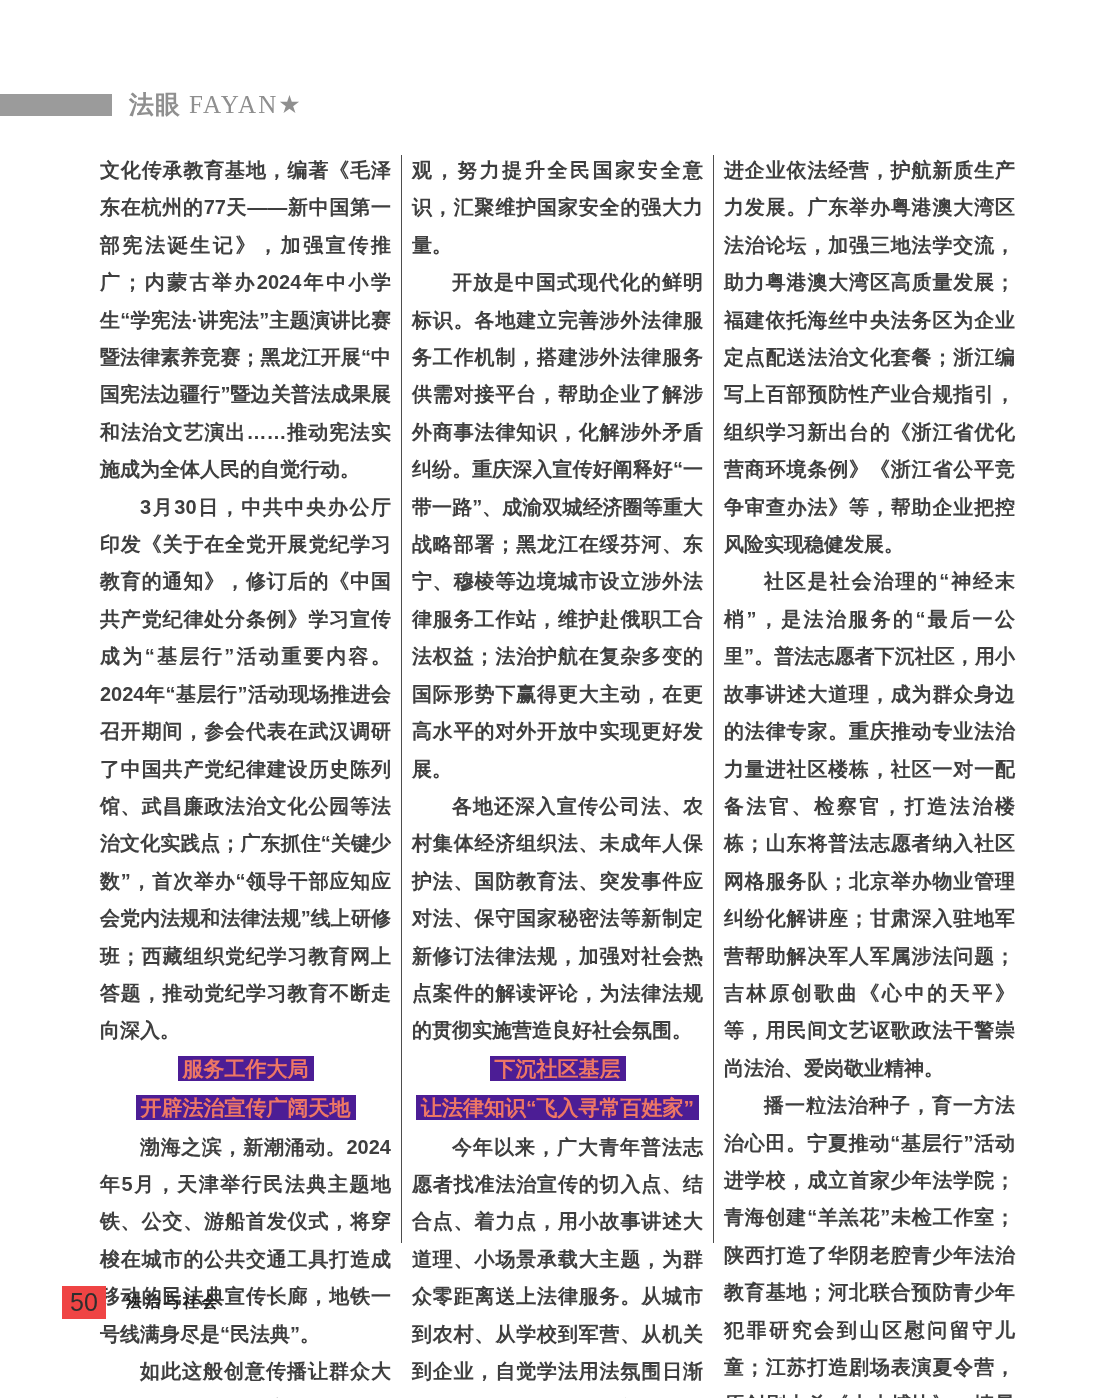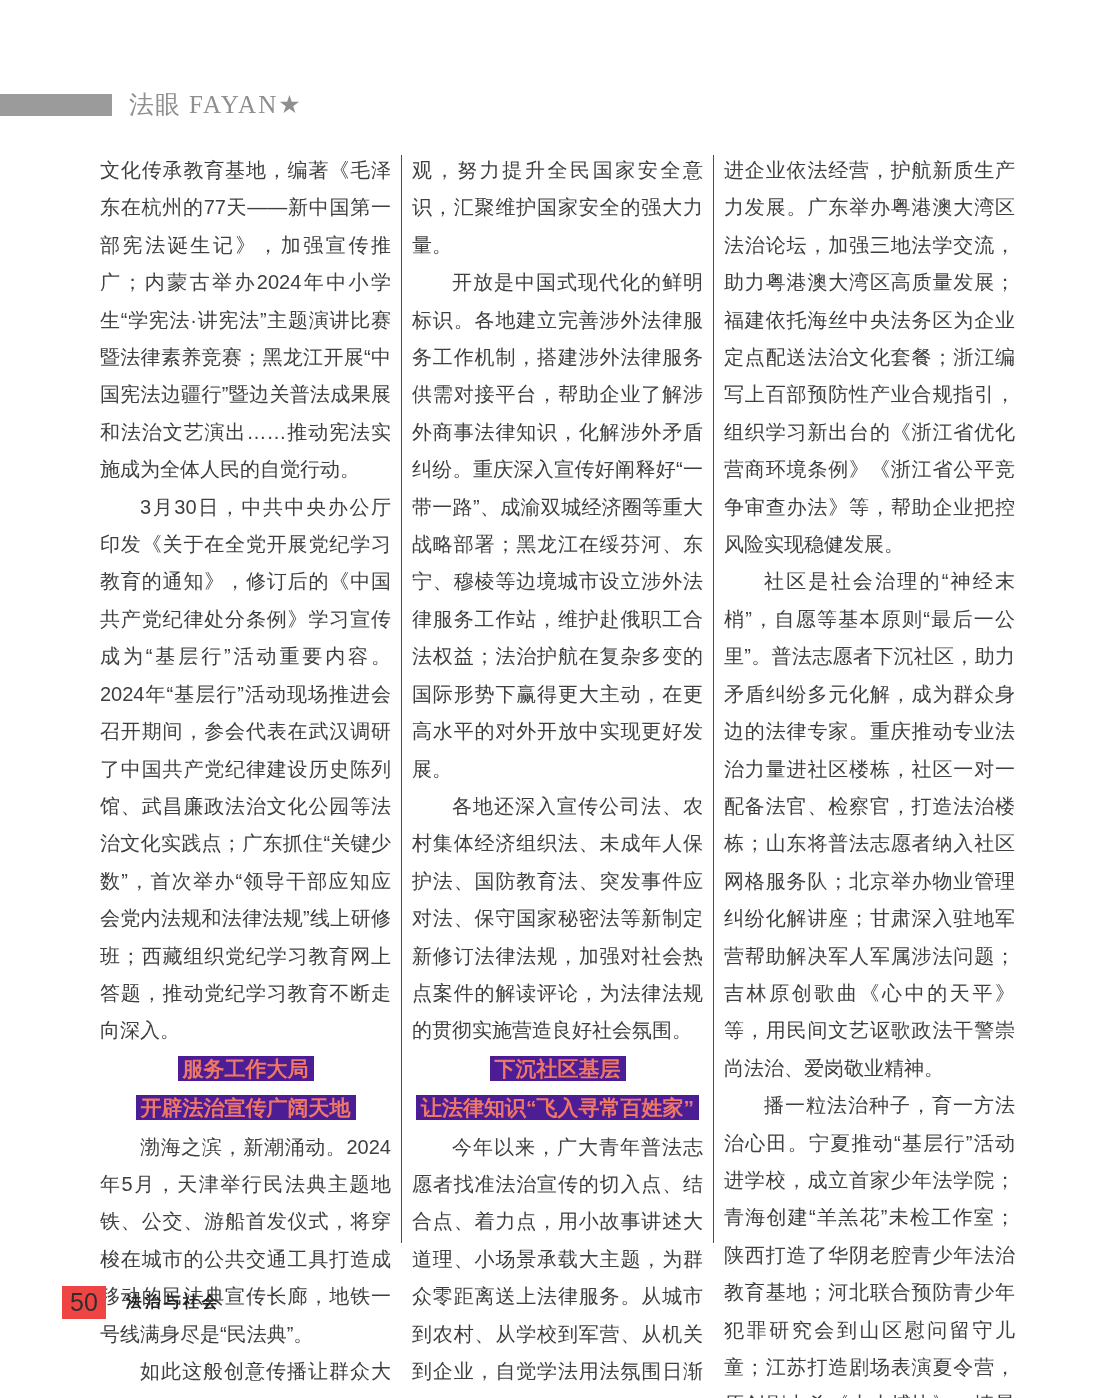--- a/index.html
+++ b/index.html
@@ -4,29 +4,29 @@
 <style>
   html,body{margin:0;padding:0;background:#ffffff;}
   .page{
     position:relative;width:1100px;height:1398px;background:#ffffff;
     font-family:"Liberation Sans","DejaVu Sans",sans-serif;overflow:hidden;
   }
   
   .header{position:absolute;top:88px;left:0;display:flex;align-items:center;}
   .hbar{width:112px;height:22px;background:#9b9b9b;}
   .htitle{margin-left:17px;color:#8f8f8f;font-size:25px;display:flex;align-items:center;}
-  .htitle .cn{font-weight:normal;letter-spacing:1px;text-align:center;}
+  .htitle .cn{font-weight:bold;letter-spacing:1px;text-align:center;}
   .htitle .en{margin-left:8px;letter-spacing:2px;font-family:Liberation Serif, serif;}
   
   .content{position:absolute;top:152px;left:100px;width:915px;display:flex;}
   .col{width:291px;}
   .divider{width:1px;background:#4d4d4d;margin:3px 10px 0 10px;height:1088px;}
   p{
     margin:0;font-size:20px;line-height:37.4px;color:#3f3f3f;
-    text-align:justify;text-indent:2em;
+    text-align:justify;text-indent:2em;font-weight:bold;
   }
   p.noindent{text-indent:0;}
   .heading{text-align:center;line-height:37.4px;}
   .heading span{
     background:#4c1d95;color:#ee7765;font-weight:bold;font-size:21px;
     padding:1px 5px;
   }
   
   .footer{position:absolute;top:1286px;left:62px;display:flex;align-items:center;}
   .pagenum{background:#ef4444;color:#2e2e2e;font-size:25px;padding:2px 8px;}
@@ -66,21 +66,21 @@
       <div class="heading"><span>下沉社区基层</span></div>
       <div class="heading"><span>让法律知识“飞入寻常百姓家”</span></div>
       <p>今年以来，广大青年普法志愿者找准法治宣传的切入点、结合点、着力点，用小故事讲述大道理、小场景承载大主题，为群众零距离送上法律服务。从城市到农村、从学校到军营、从机关到企业，自觉学法用法氛围日渐浓厚，推动全社会形成尊重司法裁判、维护司法权威的良好风尚。福建一名受众群众说，“基层行”活动已经成为离老百姓最近的法治课堂。</p>
 
     </div>
 
     <div class="divider"></div>
 
     <div class="col">
       <p class="noindent">进企业依法经营，护航新质生产力发展。广东举办粤港澳大湾区法治论坛，加强三地法学交流，助力粤港澳大湾区高质量发展；福建依托海丝中央法务区为企业定点配送法治文化套餐；浙江编写上百部预防性产业合规指引，组织学习新出台的《浙江省优化营商环境条例》《浙江省公平竞争审查办法》等，帮助企业把控风险实现稳健发展。</p>
-      <p>社区是社会治理的“神经末梢”，自愿等基本原则“最后一公里”。普法志愿者下沉社区，助力矛盾纠纷多元化解，成为群众身边的法律专家。重庆推动专业法治力量进社区楼栋，社区一对一配备法官、检察官，打造法治楼栋；山东将普法志愿者纳入社区网格服务队；北京举办物业管理纠纷化解讲座；甘肃深入驻地军营帮助解决军人军属涉法问题；吉林原创歌曲《心中的天平》等，用民间文艺讴歌政法干警崇尚法治、爱岗敬业精神。</p>
+      <p>社区是社会治理的“神经末梢”，是法治服务的“最后一公里”。普法志愿者下沉社区，用小故事讲述大道理，成为群众身边的法律专家。重庆推动专业法治力量进社区楼栋，社区一对一配备法官、检察官，打造法治楼栋；山东将普法志愿者纳入社区网格服务队；北京举办物业管理纠纷化解讲座；甘肃深入驻地军营帮助解决军人军属涉法问题；吉林原创歌曲《心中的天平》等，用民间文艺讴歌政法干警崇尚法治、爱岗敬业精神。</p>
       <p>播一粒法治种子，育一方法治心田。宁夏推动“基层行”活动进学校，成立首家少年法学院；青海创建“羊羔花”未检工作室；陕西打造了华阴老腔青少年法治教育基地；河北联合预防青少年犯罪研究会到山区慰问留守儿童；江苏打造剧场表演夏令营，原创剧本杀《小小捕快》、情景剧《破晓之光》，让未成年人在游戏中学习法律知识。各地打造沉浸式普法场景新体验，以生动有趣的普法护航青少年健康成长。</p>
 
     </div>
 
   </main>
 
   <footer class="footer">
     <span class="pagenum">50</span>
     <span class="journal">法治与社会</span>
   </footer>

